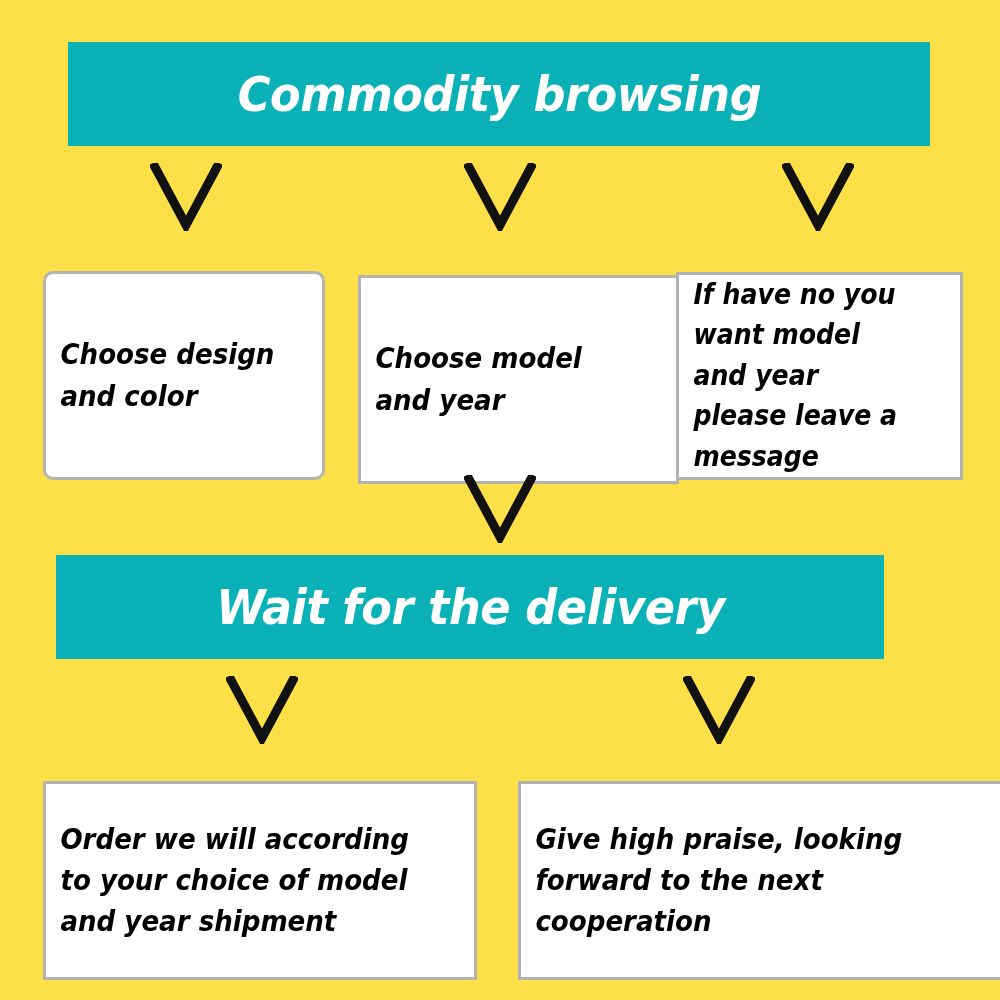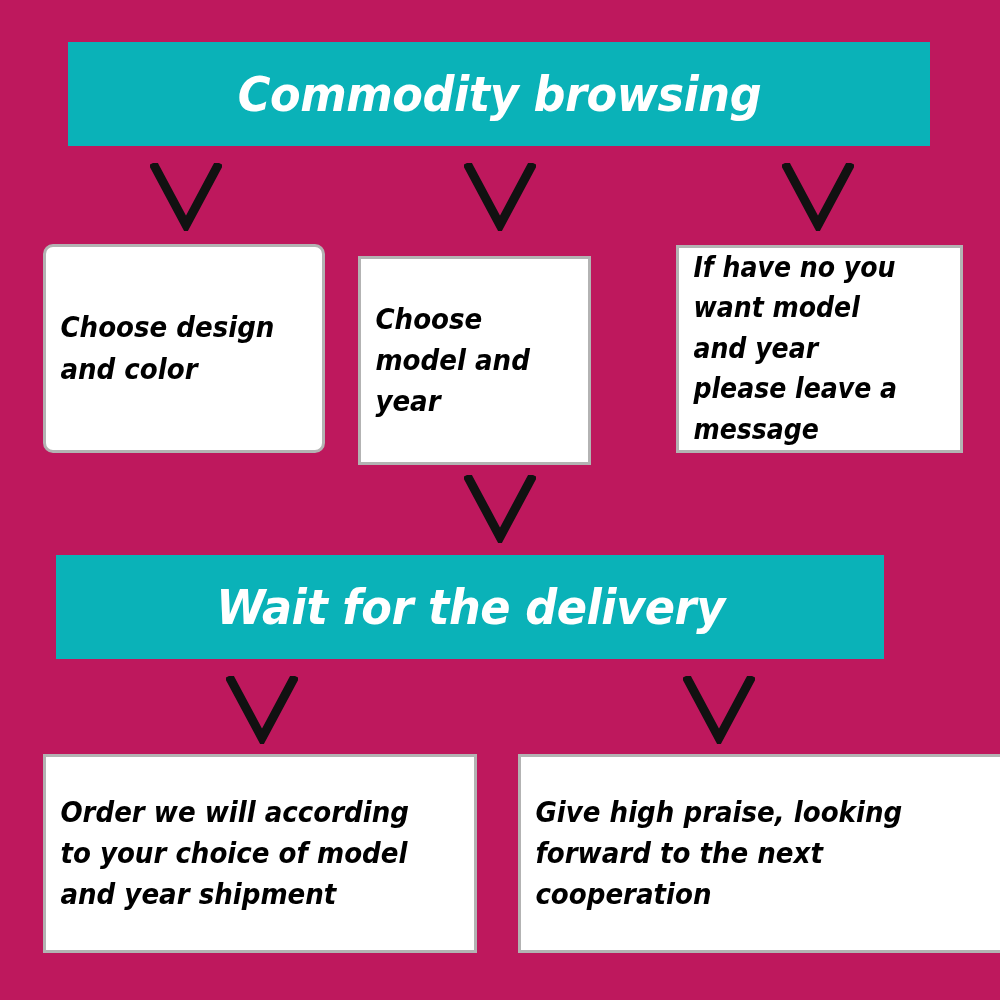--- a/index.html
+++ b/index.html
@@ -10,21 +10,21 @@
   body {
     width: 1000px;
     height: 1000px;
     font-family: "Liberation Sans", sans-serif;
     overflow: hidden;
   }
   #canvas {
     position: relative;
     width: 1000px;
     height: 1000px;
-    background: #be185d;
+    background: #fde047;
   }
 
   
   .banner {
     position: absolute;
     background: #0ab2b8;
     display: flex;
     align-items: center;
     justify-content: center;
   }
@@ -40,20 +40,21 @@
   }
 
   
   .box {
     position: absolute;
     background: #ffffff;
     border: 3px solid #b3b3b3;
     box-sizing: border-box;
     display: flex;
     align-items: center;
+    margin-top: 27px;
   }
   .box-text {
     color: #000000;
     font-family: "DejaVu Sans", sans-serif;
     font-weight: bold;
     font-style: italic;
     font-size: 29px;
     line-height: 1.42;
     padding: 0 16px;
     transform: scaleX(0.9);
@@ -97,21 +98,21 @@
   <div class="chevron" style="left:782px; top:163px;">
     <svg width="72" height="68" viewBox="0 0 72 68" aria-hidden="true">
       <path d="M5 4 L36 62 L67 4" fill="none" stroke="#111111" stroke-width="9" stroke-linecap="square" stroke-linejoin="miter"></path>
     </svg>
   </div>
 
   <div class="box" style="left:43px; top:244px; width:282px; height:209px;border-radius:10px;">
     <div class="box-text">Choose design and color</div>
   </div>
 
-  <div class="box" style="left:358px; top:256px; width:233px; height:209px;">
+  <div class="box" style="left:358px; top:248px; width:321px; height:209px;">
     <div class="box-text">Choose model and year</div>
   </div>
 
   <div class="box" style="left:676px; top:245px; width:287px; height:208px;">
     <div class="box-text tight">If have no you want model and year please leave a message</div>
   </div>
 
   <div class="chevron" style="left:464px; top:475px;">
     <svg width="72" height="68" viewBox="0 0 72 68" aria-hidden="true">
       <path d="M5 4 L36 62 L67 4" fill="none" stroke="#111111" stroke-width="9" stroke-linecap="square" stroke-linejoin="miter"></path>

